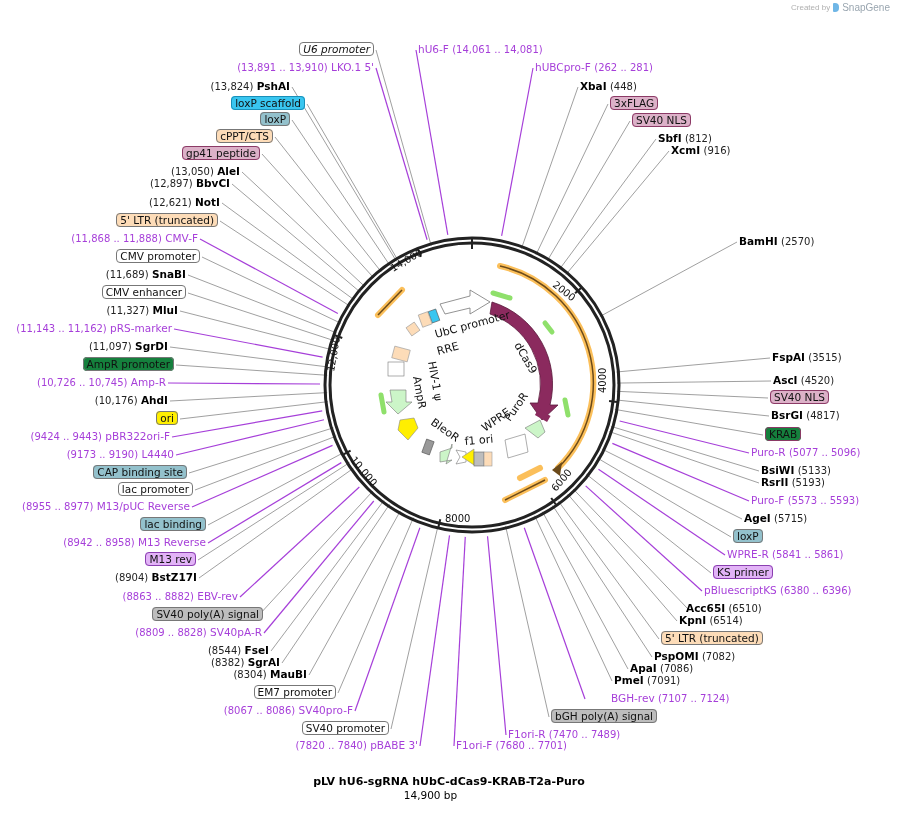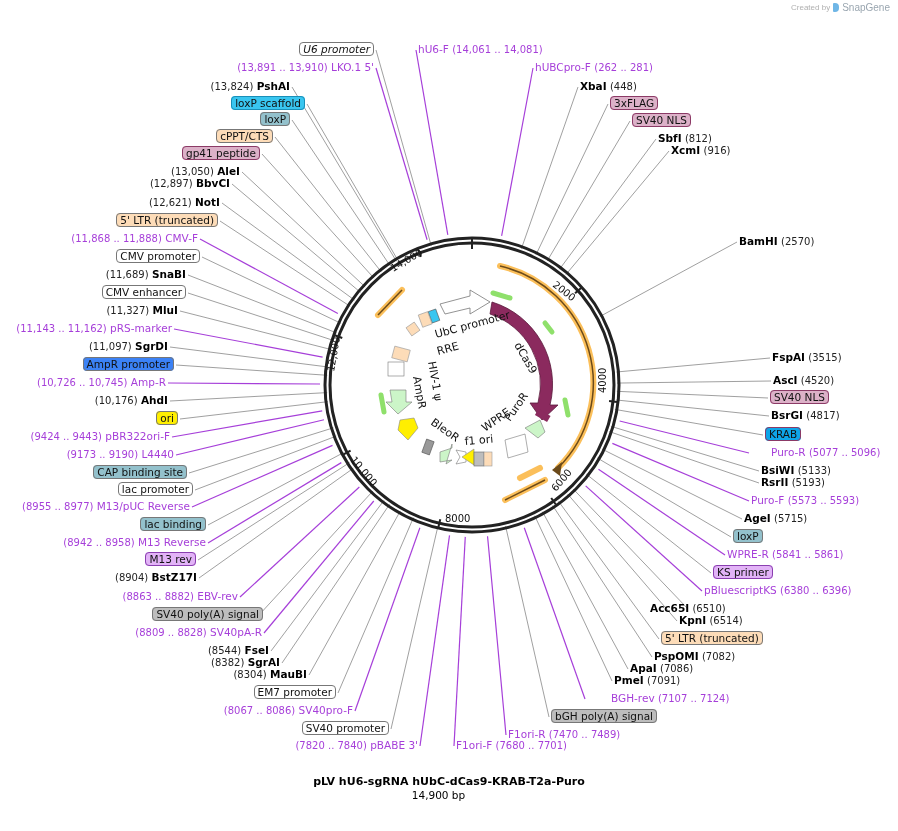--- a/index.html
+++ b/index.html
@@ -8,21 +8,21 @@
   .credit { position:absolute; right:8px; top:2px; font-size:8px; color:#b0b0b0; font-family:"Liberation Sans", sans-serif; display:flex; align-items:center; gap:3px; }
   .credit .brand { font-size:10px; color:#9aa6b0; }
   .credit .logo { width:6px; height:9px; background:#6fb6e6; border-radius:1px 4px 4px 1px; display:inline-block; }
   .lbl { position:absolute; font-size:10.5px; white-space:nowrap; line-height:13px; }
   .enz { font-weight:bold; color:#000; }
   .pos { font-size:10px; color:#222; font-weight:normal; }
   .primer { color:#a63fd9; }
   .primer .pos { color:#a63fd9; }
   .box { border:1px solid #777; border-radius:4px; padding:0 3px; color:#111; background:#fff; }
   .title { position:absolute; left:0; width:898px; text-align:center; top:775px; font-size:11px; font-weight:bold; color:#000; }
-  .subtitle { position:absolute; left:10px; width:857px; text-align:center; top:789px; font-size:10.5px; color:#000; }
+  .subtitle { position:absolute; left:2px; width:857px; text-align:center; top:789px; font-size:10.5px; color:#000; }
 </style>
 </head>
 <body>
 
 <div class="credit">
   <span>Created by</span>
   <span class="logo"></span>
   <span class="brand">SnapGene</span>
 </div>
 
@@ -186,21 +186,21 @@
     <div class="lbl" style="top: 177px; right: 668px;"><span class="pos">(12,897)</span>  <span class="enz">BbvCI</span></div>
     <div class="lbl" style="top: 196px; right: 678px;"><span class="pos">(12,621)</span>  <span class="enz">NotI</span></div>
     <div class="lbl" style="top: 214px; right: 680px;"><span class="box" style="background: rgb(253, 220, 184);">5' LTR (truncated)</span></div>
     <div class="lbl primer" style="top: 232px; right: 700px;"><span class="pos">(11,868 .. 11,888)</span>  <span>CMV-F</span></div>
     <div class="lbl" style="top: 250px; right: 698px;"><span class="box" style="background: rgb(255, 255, 255);">CMV promoter</span></div>
     <div class="lbl" style="top: 268px; right: 712px;"><span class="pos">(11,689)</span>  <span class="enz">SnaBI</span></div>
     <div class="lbl" style="top: 286px; right: 712px;"><span class="box" style="background: rgb(255, 255, 255);">CMV enhancer</span></div>
     <div class="lbl" style="top: 304px; right: 720px;"><span class="pos">(11,327)</span>  <span class="enz">MluI</span></div>
     <div class="lbl primer" style="top: 322px; right: 726px;"><span class="pos">(11,143 .. 11,162)</span>  <span>pRS-marker</span></div>
     <div class="lbl" style="top: 340px; right: 730px;"><span class="pos">(11,097)</span>  <span class="enz">SgrDI</span></div>
-    <div class="lbl" style="top: 358px; right: 724px;"><span class="box" style="background: #3b82f6;">AmpR promoter</span></div>
+    <div class="lbl" style="top: 358px; right: 724px;"><span class="box" style="background: #15803d;">AmpR promoter</span></div>
     <div class="lbl primer" style="top: 376px; right: 732px; text-align: right;"><span class="pos">(10,726 .. 10,745)</span>  <span>Amp-R</span></div>
     <div class="lbl" style="top: 394px; right: 730px;"><span class="pos">(10,176)</span>  <span class="enz">AhdI</span></div>
     <div class="lbl" style="top: 412px; right: 720px;"><span class="box" style="background: rgb(255, 239, 0);">ori</span></div>
     <div class="lbl primer" style="top: 430px; right: 728px;"><span class="pos">(9424 .. 9443)</span>  <span>pBR322ori-F</span></div>
     <div class="lbl primer" style="top: 448px; right: 724px;"><span class="pos">(9173 .. 9190)</span>  <span>L4440</span></div>
     <div class="lbl" style="top: 466px; right: 711px;"><span class="box" style="background: rgb(147, 193, 204);">CAP binding site</span></div>
     <div class="lbl" style="top: 483px; right: 705px;"><span class="box" style="background: rgb(255, 255, 255);">lac promoter</span></div>
     <div class="lbl primer" style="top: 500px; right: 708px;"><span class="pos">(8955 .. 8977)</span>  <span>M13/pUC Reverse</span></div>
     <div class="lbl" style="top: 518px; right: 692px;"><span class="box" style="background: rgb(147, 193, 204);">lac binding</span></div>
     <div class="lbl primer" style="top: 536px; right: 692px;"><span class="pos">(8942 .. 8958)</span>  <span>M13 Reverse</span></div>
@@ -221,31 +221,31 @@
     <div class="lbl" style="top: 80px; left: 580px;"><span class="enz">XbaI</span>   <span class="pos">(448)</span></div>
     <div class="lbl" style="top: 97px; left: 610px;"><span class="box" style="background: rgb(220, 177, 200); border-color: rgb(139, 58, 102);">3xFLAG</span></div>
     <div class="lbl" style="top: 114px; left: 632px;"><span class="box" style="background: rgb(220, 177, 200); border-color: rgb(139, 58, 102);">SV40 NLS</span></div>
     <div class="lbl" style="top: 132px; left: 658px;"><span class="enz">SbfI</span>   <span class="pos">(812)</span></div>
     <div class="lbl" style="top: 144px; left: 671px;"><span class="enz">XcmI</span>   <span class="pos">(916)</span></div>
     <div class="lbl" style="top: 235px; left: 739px;"><span class="enz">BamHI</span>   <span class="pos">(2570)</span></div>
     <div class="lbl" style="top: 351px; left: 772px;"><span class="enz">FspAI</span>   <span class="pos">(3515)</span></div>
     <div class="lbl" style="top: 374px; left: 773px;"><span class="enz">AscI</span>   <span class="pos">(4520)</span></div>
     <div class="lbl" style="top: 391px; left: 770px;"><span class="box" style="background: rgb(220, 177, 200); border-color: rgb(139, 58, 102);">SV40 NLS</span></div>
     <div class="lbl" style="top: 409px; left: 771px;"><span class="enz">BsrGI</span>   <span class="pos">(4817)</span></div>
-    <div class="lbl" style="top: 428px; left: 765px;"><span class="box" style="background: #0ea5e9; border-color: rgb(139, 58, 102);">KRAB</span></div>
-    <div class="lbl primer" style="top: 446px; left: 771px;"><span>Puro-R</span>   <span class="pos">(5077 .. 5096)</span></div>
+    <div class="lbl" style="top: 428px; left: 765px;"><span class="box" style="background: #15803d; border-color: rgb(139, 58, 102);">KRAB</span></div>
+    <div class="lbl primer" style="top: 446px; left: 751px;"><span>Puro-R</span>   <span class="pos">(5077 .. 5096)</span></div>
     <div class="lbl" style="top: 464px; left: 761px;"><span class="enz">BsiWI</span>   <span class="pos">(5133)</span></div>
     <div class="lbl" style="top: 476px; left: 761px;"><span class="enz">RsrII</span>   <span class="pos">(5193)</span></div>
     <div class="lbl primer" style="top: 494px; left: 751px;"><span>Puro-F</span>   <span class="pos">(5573 .. 5593)</span></div>
     <div class="lbl" style="top: 512px; left: 744px;"><span class="enz">AgeI</span>   <span class="pos">(5715)</span></div>
     <div class="lbl" style="top: 530px; left: 733px;"><span class="box" style="background: rgb(147, 193, 204);">loxP</span></div>
     <div class="lbl primer" style="top: 548px; left: 727px;"><span>WPRE-R</span>   <span class="pos">(5841 .. 5861)</span></div>
     <div class="lbl" style="top: 566px; left: 713px;"><span class="box" style="background: rgb(226, 179, 247); border-color: rgb(138, 63, 176);">KS primer</span></div>
     <div class="lbl primer" style="top: 584px; left: 704px;"><span>pBluescriptKS</span>   <span class="pos">(6380 .. 6396)</span></div>
-    <div class="lbl" style="top: 602px; left: 650px;"><span class="enz">Acc65I</span>   <span class="pos">(6510)</span></div>
+    <div class="lbl" style="top: 602px; left: 686px;"><span class="enz">Acc65I</span>   <span class="pos">(6510)</span></div>
     <div class="lbl" style="top: 614px; left: 679px;"><span class="enz">KpnI</span>   <span class="pos">(6514)</span></div>
     <div class="lbl" style="top: 632px; left: 661px;"><span class="box" style="background: rgb(253, 220, 184);">5' LTR (truncated)</span></div>
     <div class="lbl" style="top: 650px; left: 654px;"><span class="enz">PspOMI</span>   <span class="pos">(7082)</span></div>
     <div class="lbl" style="top: 662px; left: 630px;"><span class="enz">ApaI</span>   <span class="pos">(7086)</span></div>
     <div class="lbl" style="top: 674px; left: 614px;"><span class="enz">PmeI</span>   <span class="pos">(7091)</span></div>
     <div class="lbl primer" style="top: 692px; left: 587px; margin-left: 24px;"><span>BGH-rev</span>   <span class="pos">(7107 .. 7124)</span></div>
     <div class="lbl" style="top: 710px; left: 551px;"><span class="box" style="background: rgb(189, 189, 189);">bGH poly(A) signal</span></div>
     <div class="lbl primer" style="top: 728px; left: 508px;"><span>F1ori-R</span>   <span class="pos">(7470 .. 7489)</span></div>
     <div class="lbl primer" style="top: 739px; left: 456px;"><span>F1ori-F</span>   <span class="pos">(7680 .. 7701)</span></div>
   </div>

